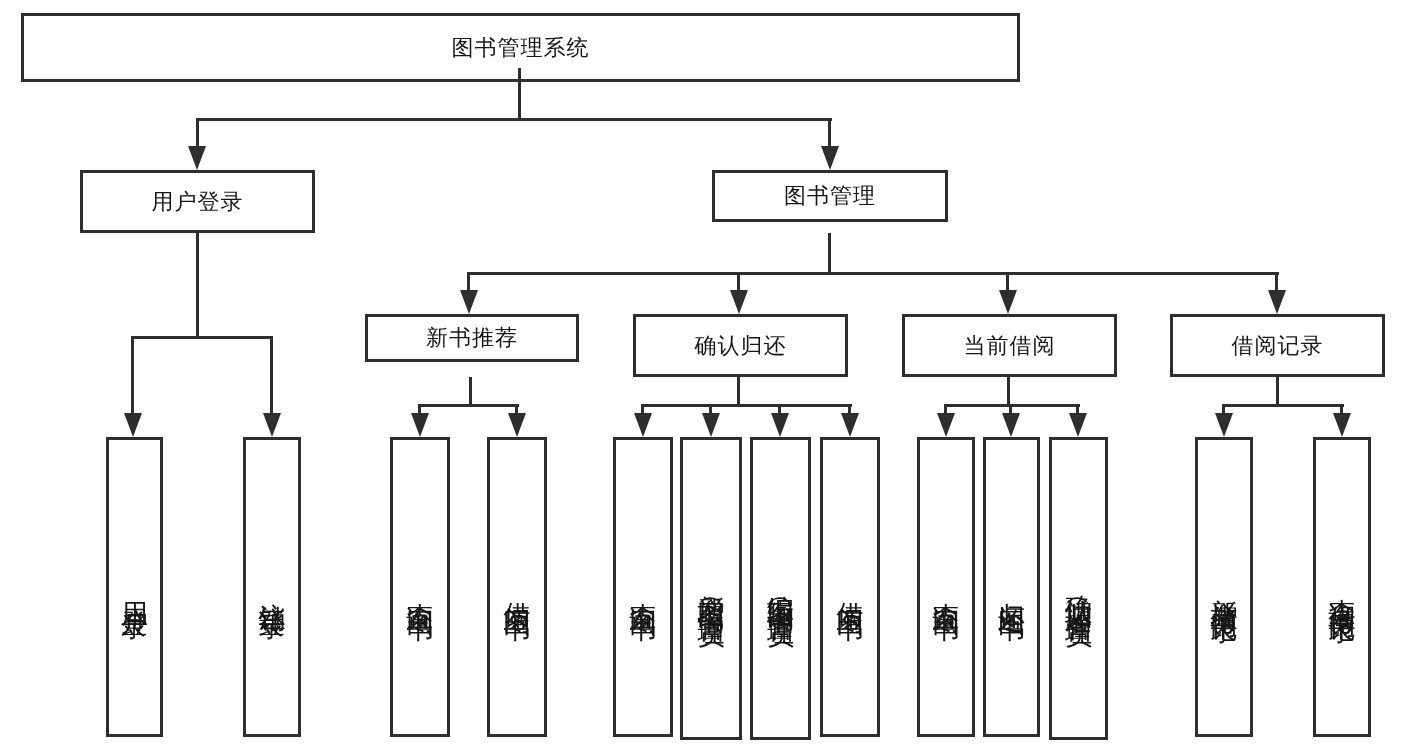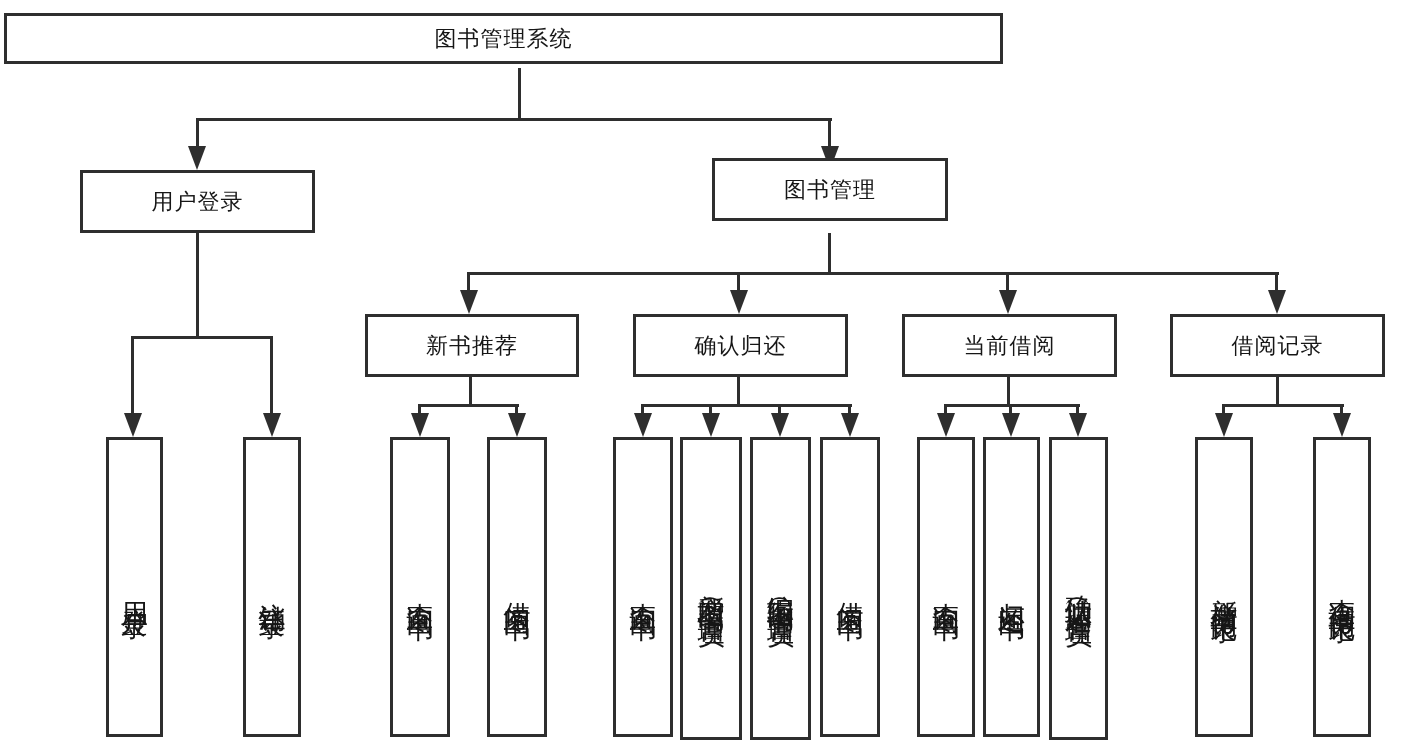--- a/index.html
+++ b/index.html
@@ -63,35 +63,35 @@
     color:var(--watermark);
     letter-spacing:1px;
     white-space:nowrap;
   }
 </style>
 </head>
 <body>
 
 <div class="canvas">
 
-  <div class="box h" style="left:4px;top:13px;width:999px;height:51px">
+  <div class="box h" style="left:21px;top:13px;width:999px;height:69px">
     <span class="lbl">图书管理系统</span>
   </div>
 
   <div class="ln" style="left:518px;top:68px;width:3px;height:52px"></div>
   <div class="ln" style="left:196px;top:118px;width:636px;height:3px"></div>
   <div class="ln" style="left:196px;top:118px;width:3px;height:28px"></div>
   <div class="ln" style="left:828px;top:118px;width:3px;height:28px"></div>
   <div class="ar" style="left:188px;top:146px"></div>
   <div class="ar" style="left:821px;top:146px"></div>
 
   <div class="box h" style="left:80px;top:170px;width:235px;height:63px">
     <span class="lbl">用户登录</span>
   </div>
-  <div class="box h" style="left:712px;top:158px;width:236px;height:63px">
+  <div class="box h" style="left:712px;top:170px;width:236px;height:52px">
     <span class="lbl">图书管理</span>
   </div>
 
   <div class="ln" style="left:196px;top:233px;width:3px;height:105px"></div>
   <div class="ln" style="left:131px;top:336px;width:142px;height:3px"></div>
   <div class="ln" style="left:131px;top:336px;width:3px;height:77px"></div>
   <div class="ln" style="left:270px;top:336px;width:3px;height:77px"></div>
   <div class="ar" style="left:124px;top:413px"></div>
   <div class="ar" style="left:263px;top:413px"></div>
 
@@ -99,21 +99,21 @@
   <div class="ln" style="left:468px;top:272px;width:811px;height:3px"></div>
   <div class="ln" style="left:467px;top:272px;width:3px;height:18px"></div>
   <div class="ln" style="left:737px;top:272px;width:3px;height:18px"></div>
   <div class="ln" style="left:1006px;top:272px;width:3px;height:18px"></div>
   <div class="ln" style="left:1275px;top:272px;width:3px;height:18px"></div>
   <div class="ar" style="left:460px;top:290px"></div>
   <div class="ar" style="left:730px;top:290px"></div>
   <div class="ar" style="left:999px;top:290px"></div>
   <div class="ar" style="left:1268px;top:290px"></div>
 
-  <div class="box h" style="left:365px;top:314px;width:214px;height:63px">
+  <div class="box h" style="left:365px;top:314px;width:214px;height:48px">
     <span class="lbl">新书推荐</span>
   </div>
   <div class="box h" style="left:633px;top:314px;width:215px;height:63px">
     <span class="lbl">确认归还</span>
   </div>
   <div class="box h" style="left:1170px;top:314px;width:215px;height:63px">
     <span class="lbl">借阅记录</span>
   </div>
   <div class="box h" style="left:902px;top:314px;width:215px;height:63px">
     <span class="lbl">当前借阅</span>

